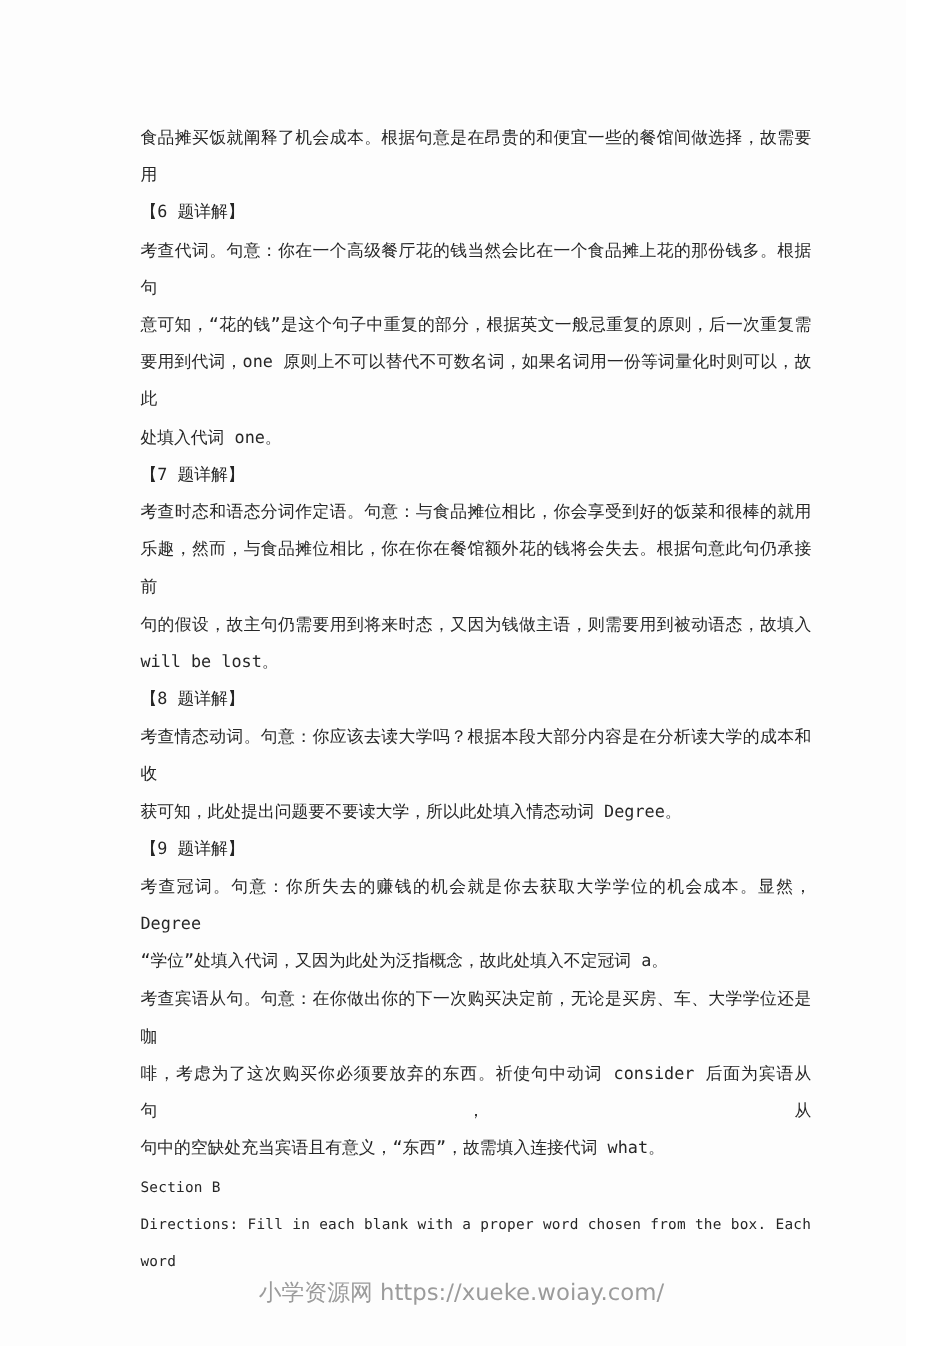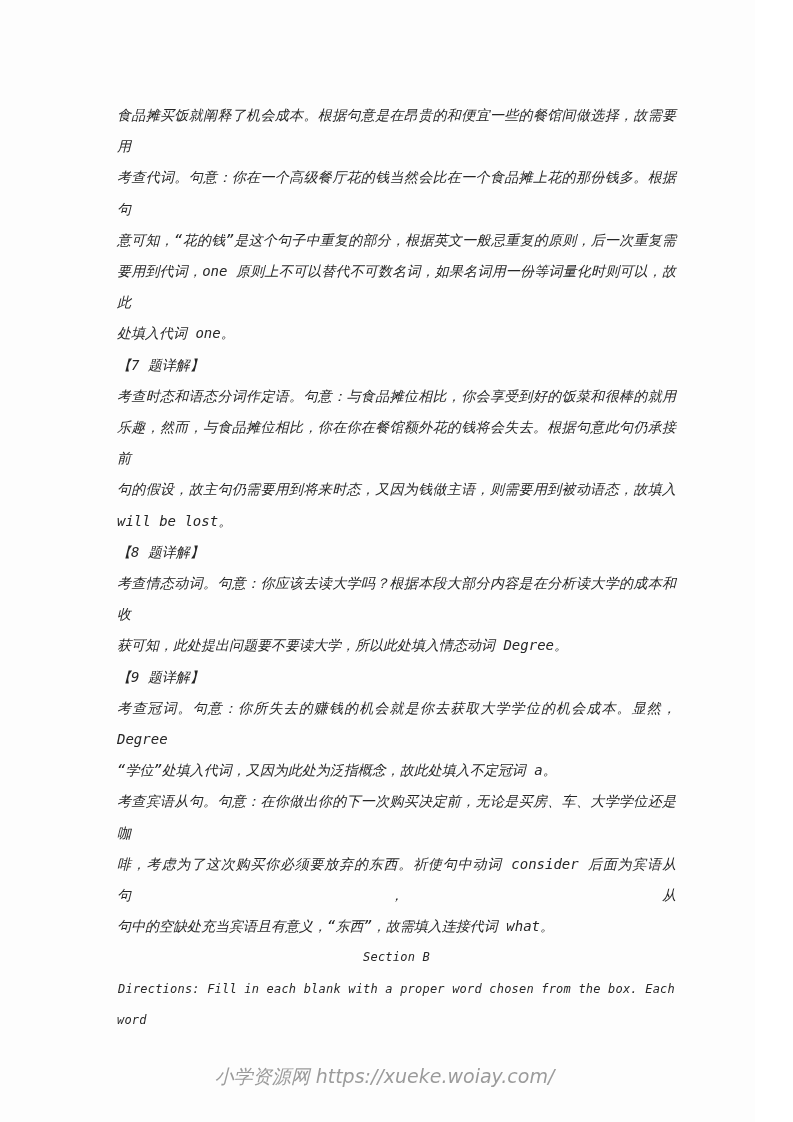--- a/index.html
+++ b/index.html
@@ -4,41 +4,40 @@
 <style>
   html, body { margin: 0; padding: 0; background: #ffffff; }
   .page {
     position: relative;
     width: 755px;
     height: 1122px;
     background: #fdfdfd;
     color: #262626;
     font-family: "DejaVu Sans Mono", "Liberation Mono", monospace;
     overflow: hidden;
-    font-style: italic;
   }
   .content {
     position: absolute;
     left: 117px;
     top: 100px;
     width: 559px;
   }
   .ln {
     min-height: 31.2px;
     line-height: 31.2px;
     font-size: 14px;
     white-space: normal;
   }
   .fill {
     text-align: justify;
     text-align-last: justify;
     text-justify: inter-character;
   }
   .heading { font-size: 14px; }
-  .en { font-size: 12px; letter-spacing: 0.2px; text-align: center; }
+  .en { font-size: 12px; letter-spacing: 0.2px; }
   .footer {
     position: absolute;
     left: 0;
     right: 0;
     top: 1064px;
     text-align: center;
     color: #9b9b9b;
     font-size: 19px;
     font-family: "DejaVu Sans", "Liberation Sans", sans-serif;
     padding-left: 14px;
@@ -46,20 +45,21 @@
   .footer span { margin: 0 3px; }
 </style>
 </head>
 <body>
 
 <div class="page">
   <div class="content">
 
     <div class="ln fill">食品摊买饭就阐释了机会成本。根据句意是在昂贵的和便宜一些的餐馆间做选择，故需要用</div>
 
+    <div class="ln heading">【6 题详解】</div>
     <div class="ln fill">考查代词。句意：你在一个高级餐厅花的钱当然会比在一个食品摊上花的那份钱多。根据句</div>
     <div class="ln fill">意可知，“花的钱”是这个句子中重复的部分，根据英文一般忌重复的原则，后一次重复需</div>
     <div class="ln fill">要用到代词，one 原则上不可以替代不可数名词，如果名词用一份等词量化时则可以，故此</div>
     <div class="ln">处填入代词 one。</div>
 
     <div class="ln heading">【7 题详解】</div>
     <div class="ln fill">考查时态和语态分词作定语。句意：与食品摊位相比，你会享受到好的饭菜和很棒的就用</div>
     <div class="ln fill">乐趣，然而，与食品摊位相比，你在你在餐馆额外花的钱将会失去。根据句意此句仍承接前</div>
     <div class="ln fill">句的假设，故主句仍需要用到将来时态，又因为钱做主语，则需要用到被动语态，故填入</div>
     <div class="ln">will be lost。</div>

